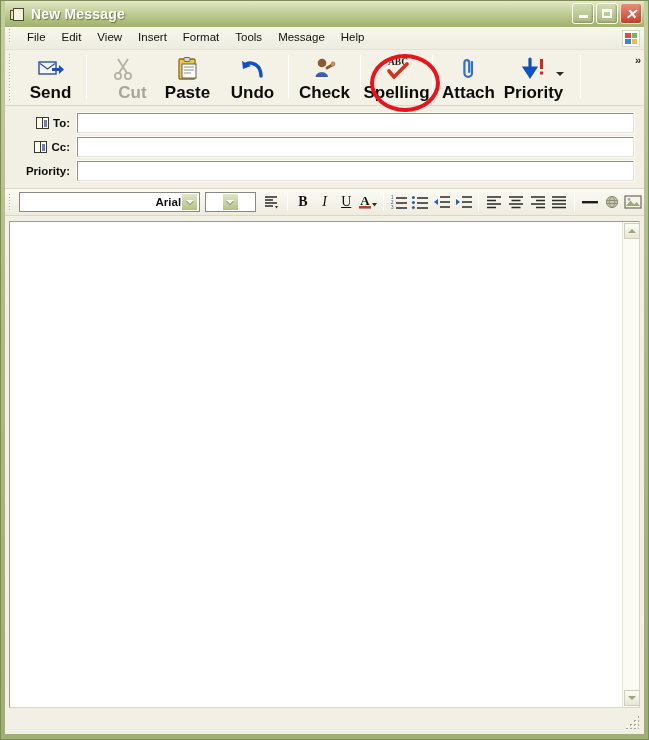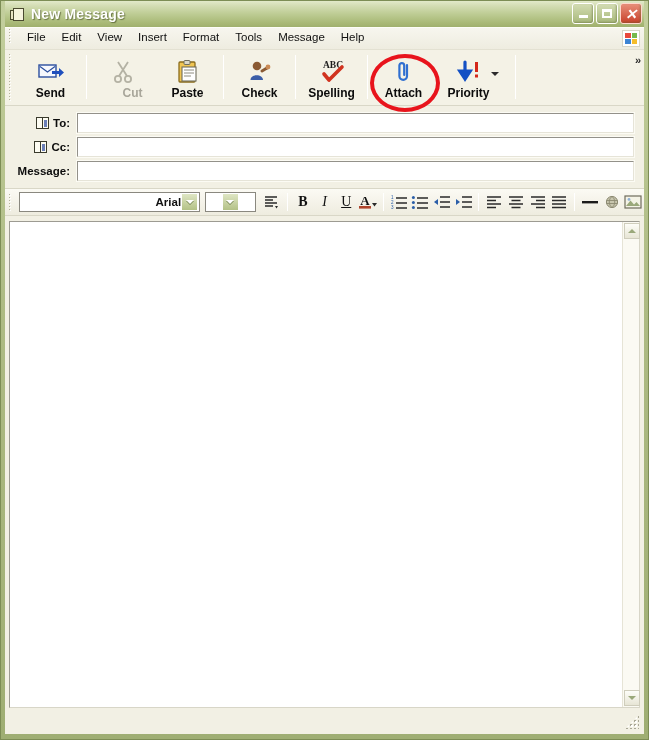--- a/index.html
+++ b/index.html
@@ -128,21 +128,21 @@
     background-repeat: repeat-y, repeat-y;
   }
   .tb-btn {
     width: 65px;
     display: flex; flex-direction: column;
     align-items: center; justify-content: center;
     gap: 1px; padding-top: 4px;
     position: relative;
   }
   .tb-btn .tb-label {
-    font-size: 12px; font-weight: bold; color: #0c0c0c;
+    font-size: 17px; font-weight: bold; color: #0c0c0c;
   }
   .tb-btn.disabled .tb-label { color: #a8a69a; margin-left: 20px; }
   .tb-ico { width: 28px; height: 26px; position: relative; }
   .tb-sep {
     width: 1px; margin: 5px 3px 6px 3px;
     background: #d8d6c6; border-right: 1px solid #ffffff;
   }
   .tb-chevron {
     position: absolute; right: 5px; top: 4px;
     font-size: 11px; font-weight: bold; color: #2a2a2a;
@@ -371,20 +371,29 @@
           <svg width="28" height="26" viewBox="0 0 28 26">
             <rect x="5" y="3" width="16" height="20" rx="1" fill="#f0c552" stroke="#8a6c1d" stroke-width="1.3"></rect>
             <rect x="10" y="1.5" width="6" height="4" rx="1" fill="#d9d7c9" stroke="#6f6d5e" stroke-width="1"></rect>
             <rect x="8" y="8" width="14" height="14" fill="#ffffff" stroke="#6f6d5e" stroke-width="1.1"></rect>
             <path d="M10 11h10 M10 14h10 M10 17h7" stroke="#8e8c7e" stroke-width="1"></path>
           </svg>
         </span>
         <span class="tb-label">Paste</span>
       </div>
 
+      <div class="tb-btn">
+        <span class="tb-ico">
+          <svg width="28" height="26" viewBox="0 0 28 26">
+            <path d="M22 20 C22 9 13 5 7 8" fill="none" stroke="#1350c4" stroke-width="3.4" stroke-linecap="round"></path>
+            <path d="M3 5 L4 13 L12 10 Z" fill="#1350c4"></path>
+          </svg>
+        </span>
+        <span class="tb-label">Undo</span>
+      </div>
 
       <span class="tb-sep"></span>
 
       <div class="tb-btn">
         <span class="tb-ico">
           <svg width="28" height="26" viewBox="0 0 28 26">
             <circle cx="11" cy="7" r="4.3" fill="#8a5a33"></circle>
             <path d="M4.5 21 C4.5 14.5 17 14.5 17 21 Z" fill="#3b5ea8"></path>
             <path d="M16 12 l5 -3" stroke="#8a5a33" stroke-width="3" stroke-linecap="round"></path>
             <circle cx="22" cy="8" r="2.4" fill="#c98a55"></circle>
@@ -442,21 +451,21 @@
         <input class="hfield" type="text" value="" style="">
       </div>
       <div class="hrow">
         <span class="hlabel">
           <span class="addr-ico"></span>
           <span>Cc:</span>
         </span>
         <input class="hfield" type="text" value="" style="">
       </div>
       <div class="hrow">
-        <span class="hlabel">Message:</span>
+        <span class="hlabel">Priority:</span>
         <input class="hfield" type="text" value="" style="">
       </div>
     </div>
 
     <div class="fmtbar">
       <span class="fmt-grip"></span>
 
       <span class="combo combo-font">
         <span class="cval">Arial</span>
         <span class="cbtn">

